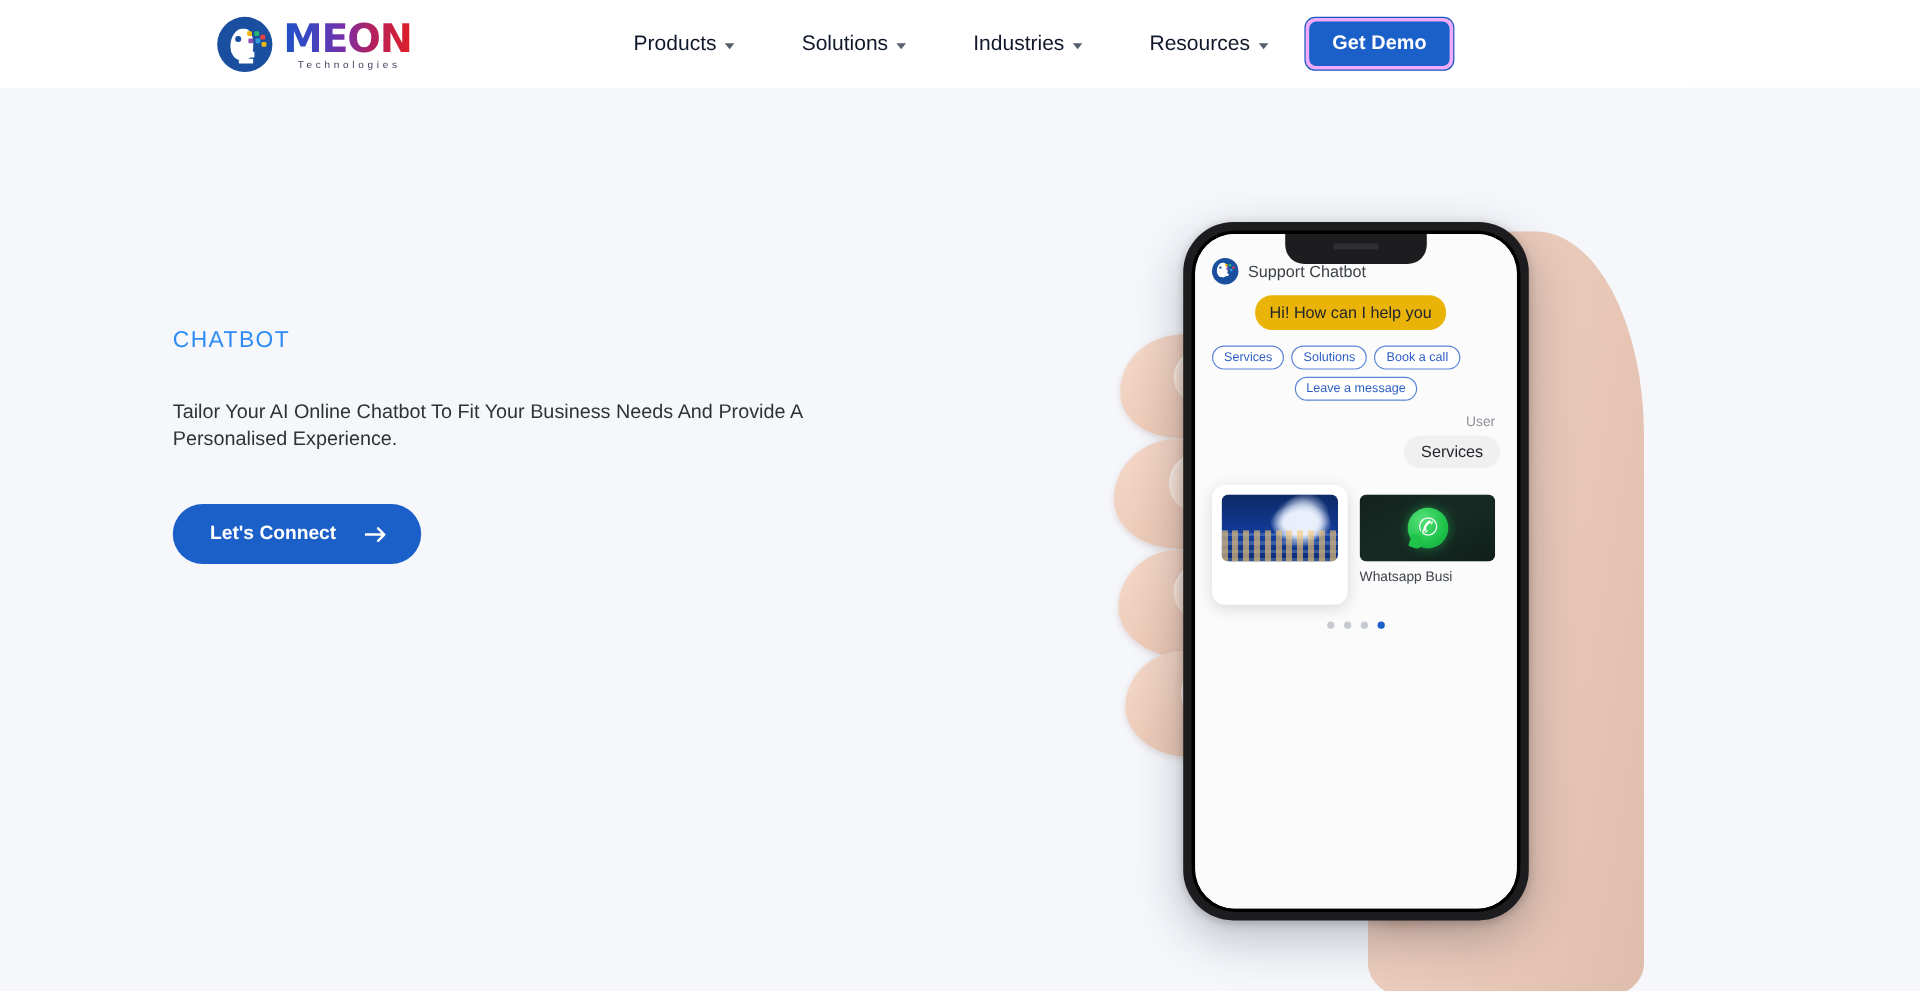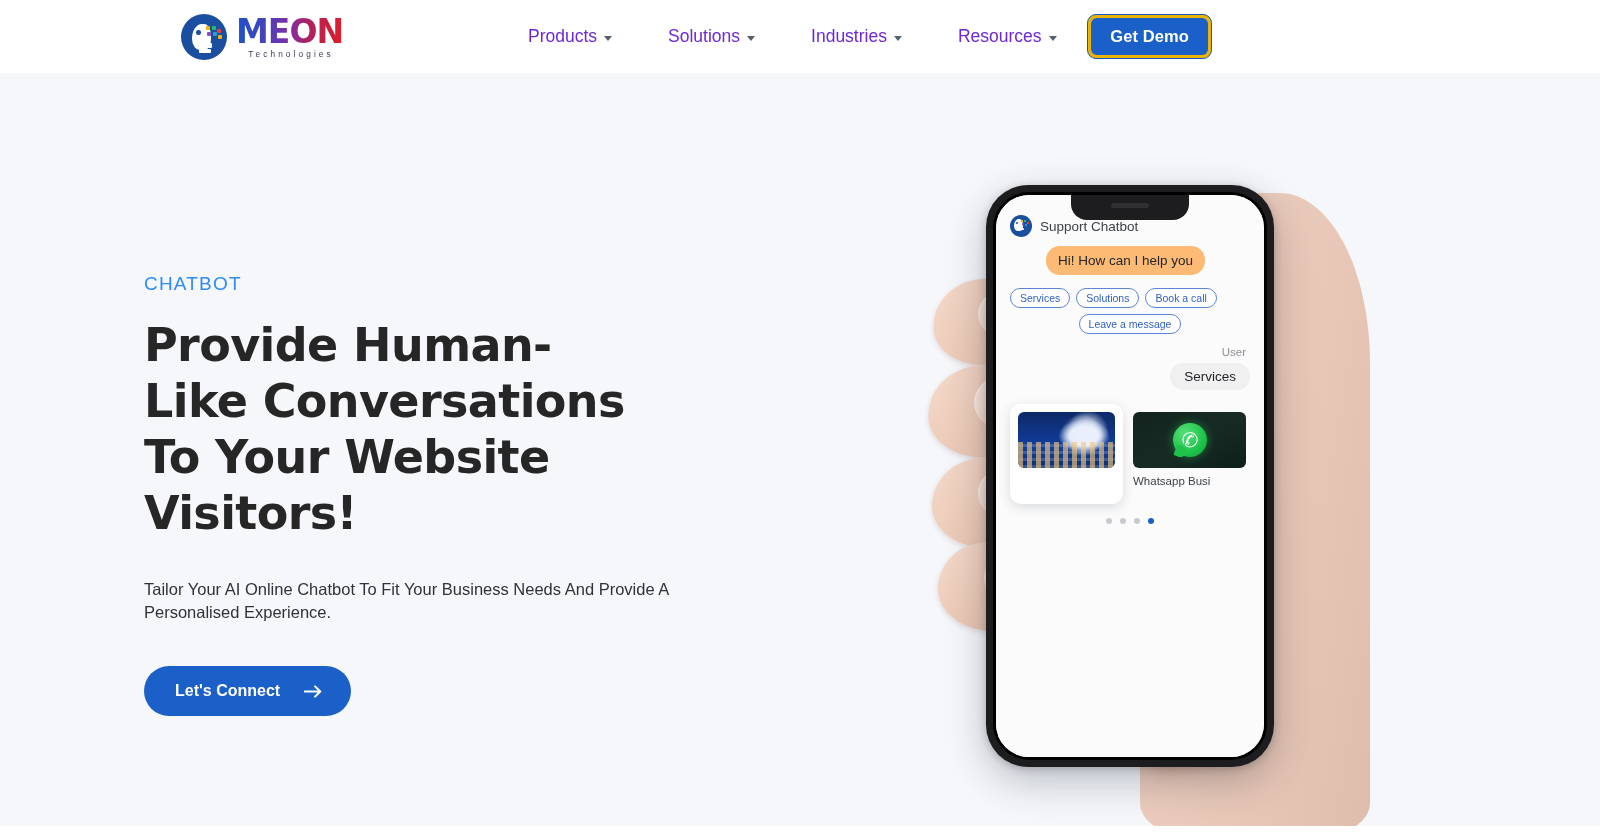--- a/index.html
+++ b/index.html
@@ -69,33 +69,33 @@
   }
   .logo-sub {
     font-size:8.3px; letter-spacing:3.1px; color:#3b3b5c;
     margin-top:1px; text-align:center; font-weight:normal;
     padding-left:3px;
   }
 
   .nav { position:absolute; left:500px; top:0; height:73px; display:flex; align-items:center; gap:0px; }
   .nav-item {
     display:flex; align-items:center; gap:7px;
-    font-size:17.5px; color:#6d28d9; padding:0 28px;
+    font-size:17.5px; color:#0f172a; padding:0 28px;
     cursor:pointer; white-space:nowrap;
   }
   .caret {
     width:0; height:0; border-left:4.5px solid transparent;
     border-right:4.5px solid transparent; border-top:5.5px solid #55606c;
     display:block; position:relative; top:2px;
   }
 
   .demo-btn-outer {
     position:absolute; right:195px; top:14px;
     border:1.6px solid #1757c0; border-radius:9px; padding:3px;
-    background:#eab308;
+    background:#f0abfc;
   }
   .demo-btn {
     background:#1b5fc8; color:#fff; border:none; border-radius:6px;
     font-size:16.5px; font-weight:bold; padding:9px 19px;
     font-family:"Liberation Sans", sans-serif; cursor:pointer;
     letter-spacing:0.1px;
   }
 
   
   .hero {
@@ -230,21 +230,21 @@
   .ch-title { font-size:14.5px; font-weight:bold; color:#21252b; line-height:17px; font-family:"DejaVu Sans",sans-serif;}
   .ch-status { font-size:12px; color:#2eb83c; line-height:15px; margin-top:1px; }
 
   .chat-body { flex:1; background:#fbfbfb; position:relative; padding:14px 14px 0 14px; }
 
   .bot-row { display:flex; align-items:center; gap:8px; margin-top:6px; }
   .bot-av-sm { width:22px; height:22px; }
   .bot-name { font-size:13.5px; color:#3c4248; }
 
   .bubble {
-    display:inline-block; background:#fdba74; color:#22262b;
+    display:inline-block; background:#eab308; color:#22262b;
     border-radius:14px; padding:7px 12px; font-size:13.5px;
     margin-top:9px; margin-left:36px;
   }
   .chips { margin-top:13px; display:flex; flex-wrap:wrap; gap:6px; justify-content:flex-start; }
   .chip {
     border:1px solid #5b84d8; color:#2f5fc4; background:#fff;
     border-radius:11px; padding:3px 9px; font-size:10.5px;
     white-space:nowrap; cursor:pointer;
   }
   .chips-2 { margin-top:6px; display:flex; justify-content:center; }
@@ -371,21 +371,20 @@
 
     <div class="demo-btn-outer">
       <button class="demo-btn">Get Demo</button>
     </div>
   </div>
 
   <div class="hero">
 
     <div class="hero-text">
       <div class="eyebrow">CHATBOT</div>
-      <h1 class="hero-title">Provide Human-Like Conversations To Your Website Visitors!</h1>
       <p class="hero-sub">Tailor Your AI Online Chatbot To Fit Your Business Needs And Provide A Personalised Experience.</p>
       <button class="connect-btn">
         <span>Let's Connect</span>
         <svg class="arrow-ico" viewBox="0 0 24 18">
           <path d="M1 9 H20 M14 2.5 L20.5 9 L14 15.5" stroke="#fff" stroke-width="2.6" fill="none" stroke-linecap="round" stroke-linejoin="round"></path>
         </svg>
       </button>
     </div>
 
     <div class="device-area">

